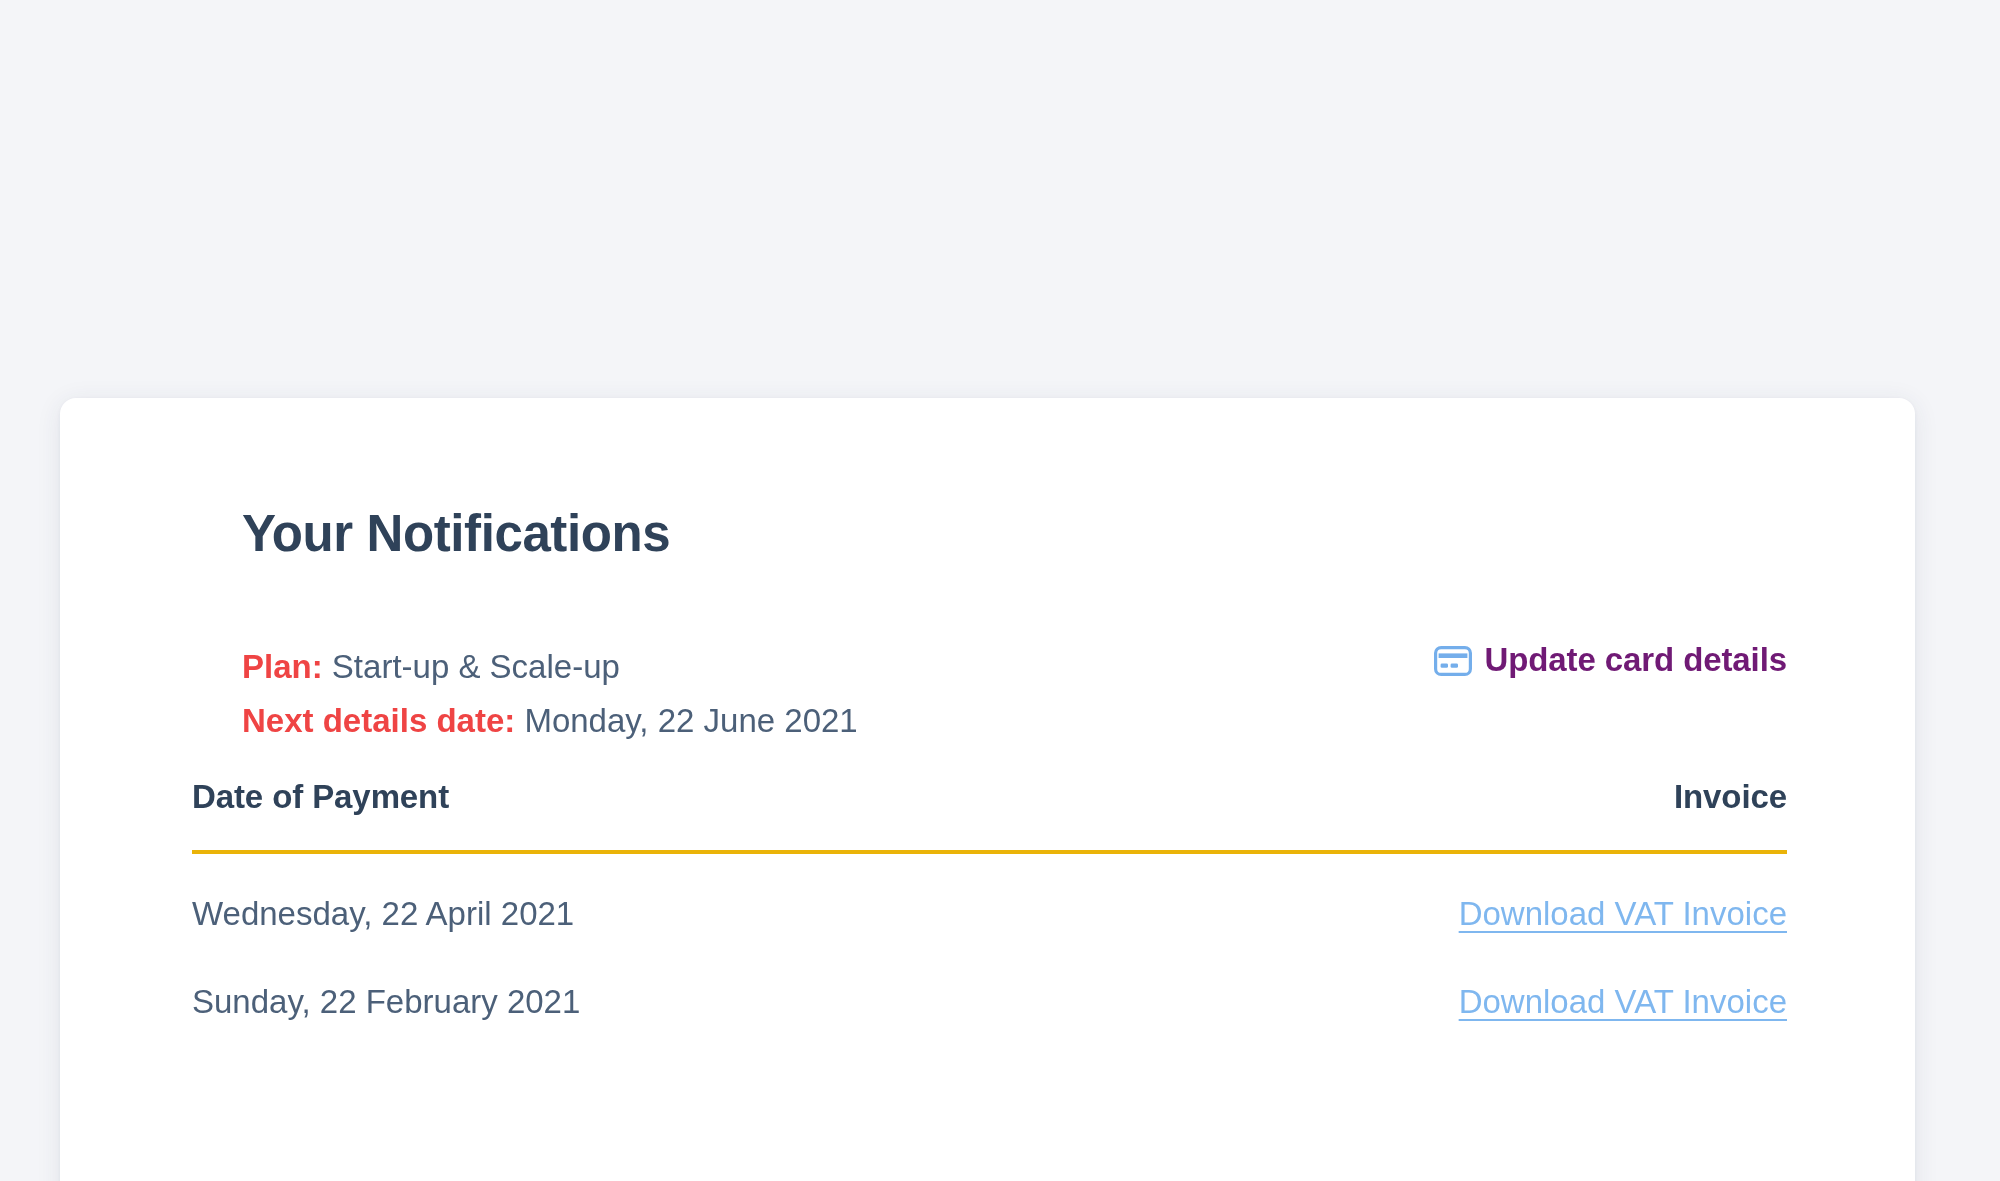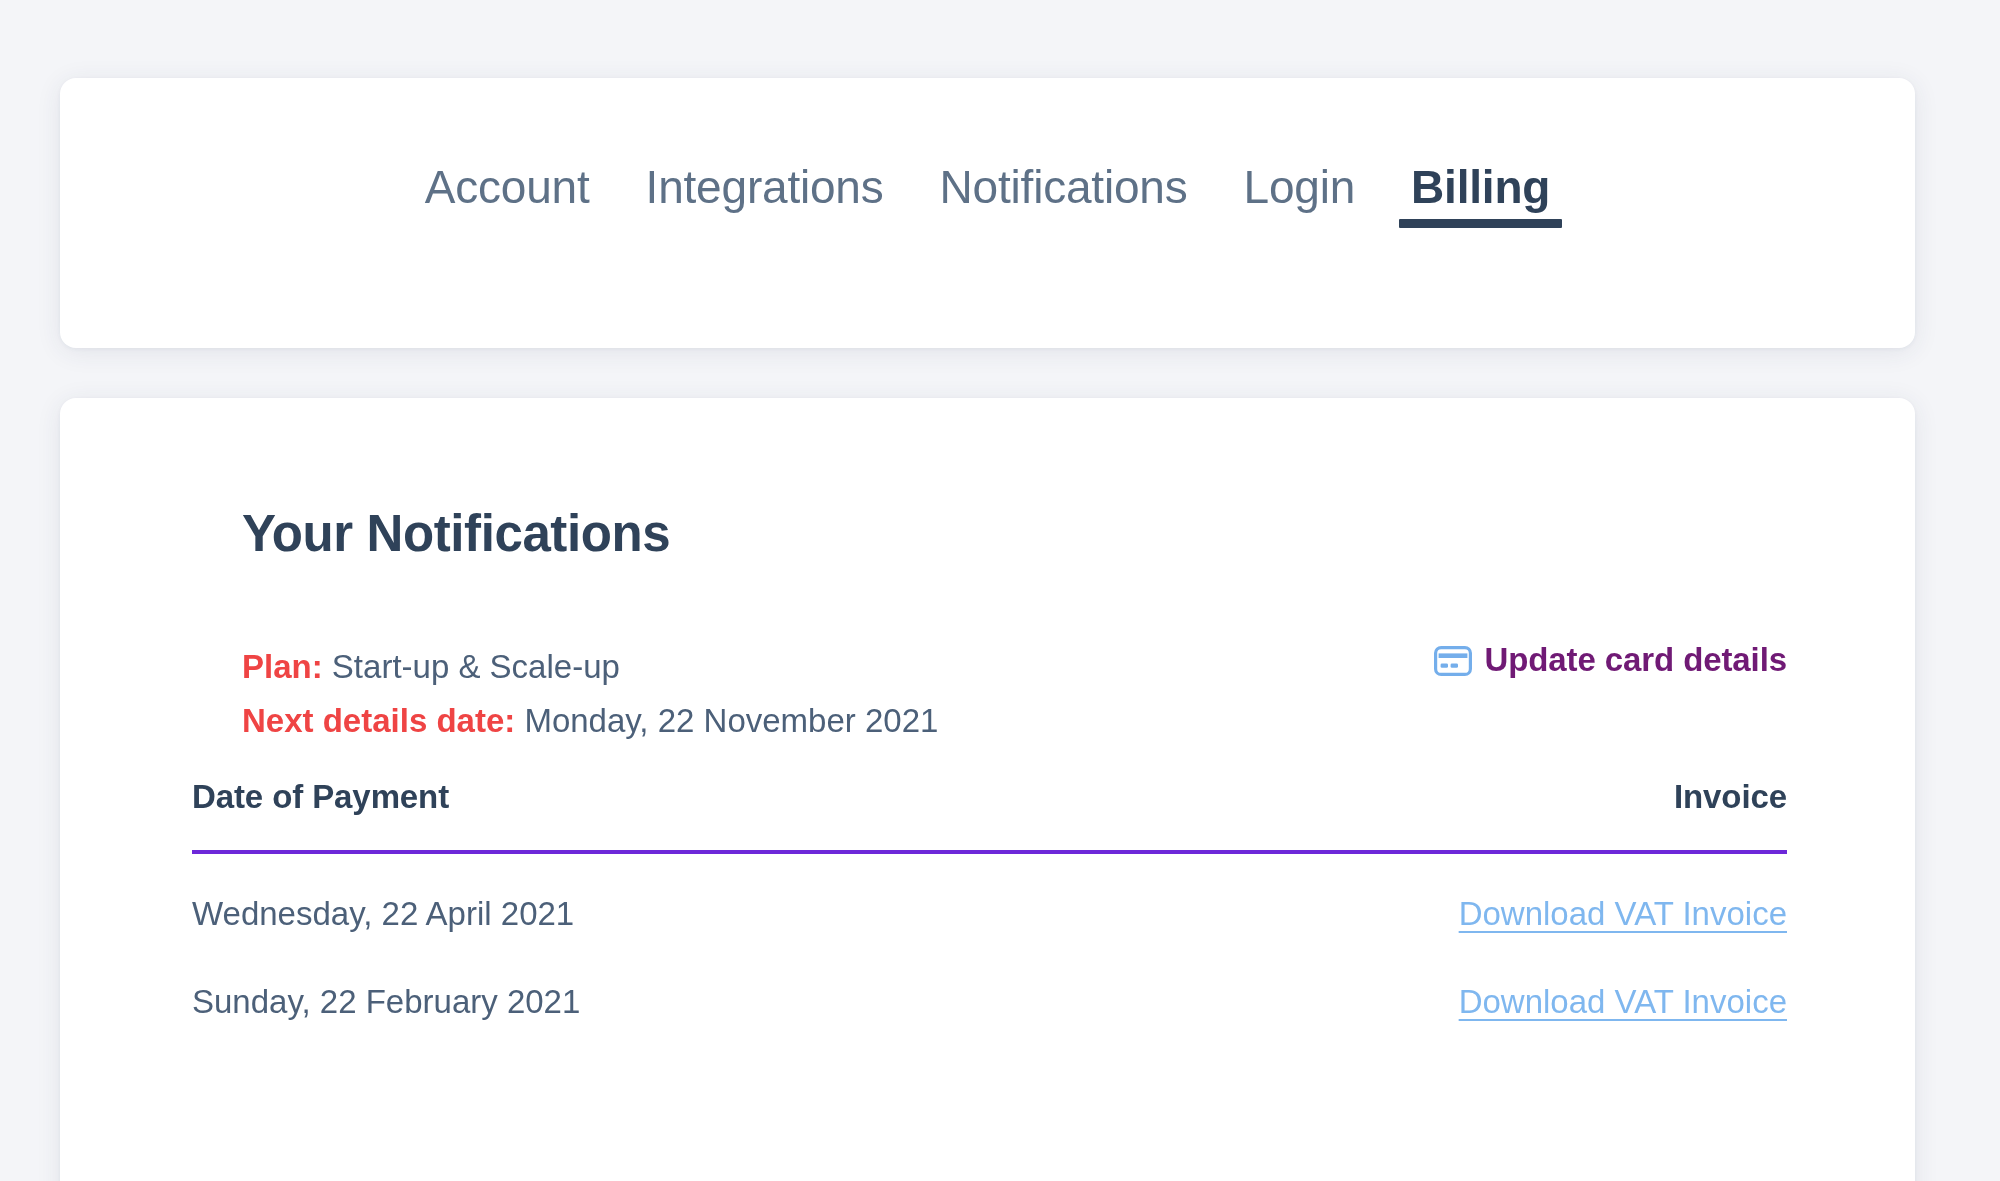--- a/index.html
+++ b/index.html
@@ -168,21 +168,21 @@
     text-align: left;
     padding: 0 0 34px 0;
     letter-spacing: -0.1px;
   }
   .pay-table th.right,
   .pay-table td.right {
     text-align: right;
     margin-top: 24px;
   }
   .pay-table thead tr {
-    border-bottom: 4px solid #6d28d9;
+    border-bottom: 4px solid #eab308;
   }
   .pay-table td {
     font-size: 33px;
     color: #4c6079;
     padding: 36px 0 16px 0;
     line-height: 1.1;
     vertical-align: top;
   }
   .pay-table tbody tr:first-child td {
     padding-top: 42px;
@@ -194,43 +194,34 @@
     text-decoration-thickness: 2px;
     cursor: pointer;
     white-space: nowrap;
   }
 </style>
 </head>
 <body>
 
 <div class="page">
 
-  <div class="card" id="tabs-card">
-    <div class="tabbar" id="tabbar">
-        <button class="tab">Account</button>
-        <button class="tab">Integrations</button>
-        <button class="tab">Notifications</button>
-        <button class="tab">Login</button>
-        <button class="tab active">Billing</button>
-      </div>
-  </div>
 
   <div class="card" id="subscription-card">
     <div class="section-inner">
 
       <div class="section-title">Your Notifications</div>
 
       <div class="meta">
         <div>
           <span class="lbl">Plan:</span>
           <span>Start-up &amp; Scale-up</span>
         </div>
         <div>
           <span class="lbl">Next details date:</span>
-          <span>Monday, 22 November 2021</span>
+          <span>Monday, 22 June 2021</span>
         </div>
       </div>
 
       <a class="update-link" href="#">
         <span class="card-icon">
           <svg viewBox="0 0 38 30" width="38" height="30" xmlns="http://www.w3.org/2000/svg">
             <rect x="1.6" y="1.6" width="34.8" height="26.8" rx="5.5" ry="5.5" fill="none" stroke="#74aeeb" stroke-width="3.2"></rect>
             <rect x="4.6" y="7.4" width="28.8" height="4.6" fill="#74aeeb"></rect>
             <rect x="6.6" y="17.4" width="7.4" height="4.4" rx="1.4" ry="1.4" fill="#74aeeb"></rect>
             <rect x="16.6" y="17.4" width="7.4" height="4.4" rx="1.4" ry="1.4" fill="#74aeeb"></rect>

